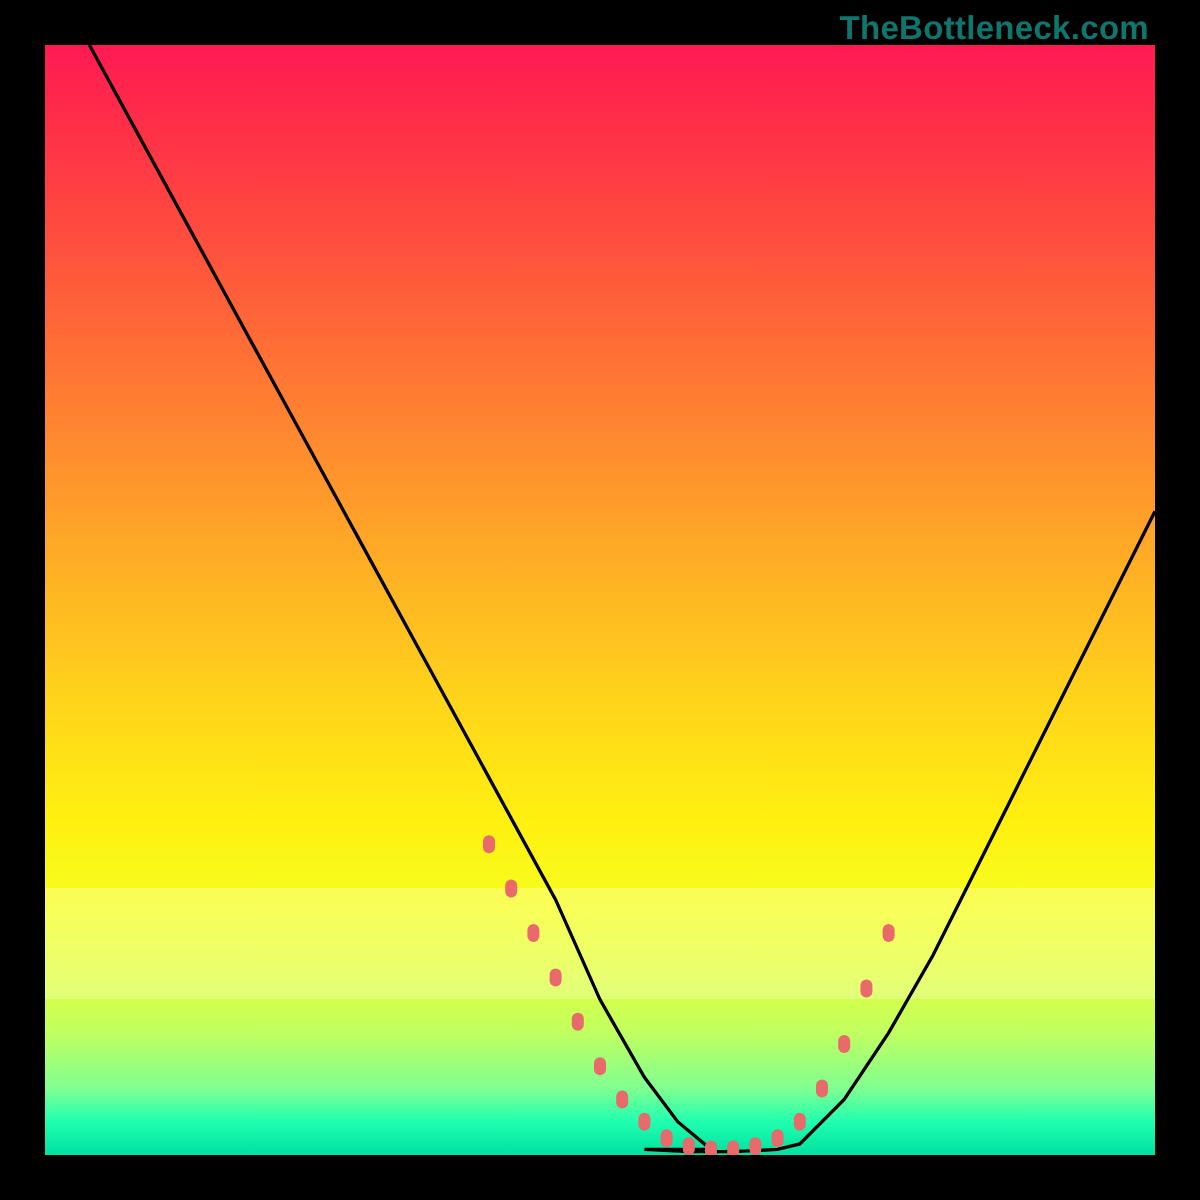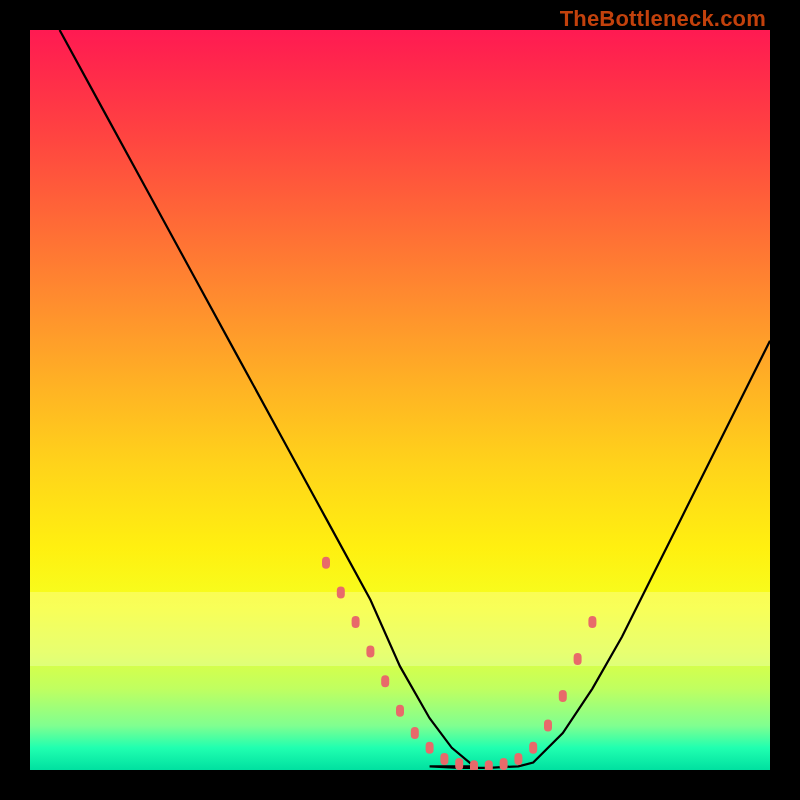--- a/index.html
+++ b/index.html
@@ -48,21 +48,21 @@
   .pale-band {
     position: absolute;
     left: 0;
     right: 0;
     background: rgba(255,255,255,0.25);
   }
   .title {
     position: absolute;
     top: 6px;
     right: 34px;
-    color: #c2410c;
+    color: #0f766e;
     font-size: 22px;
     font-weight: 600;
     letter-spacing: 0.2px;
     user-select: none;
   }
   svg.curve {
     position: absolute;
     inset: 0;
   }
 </style>

